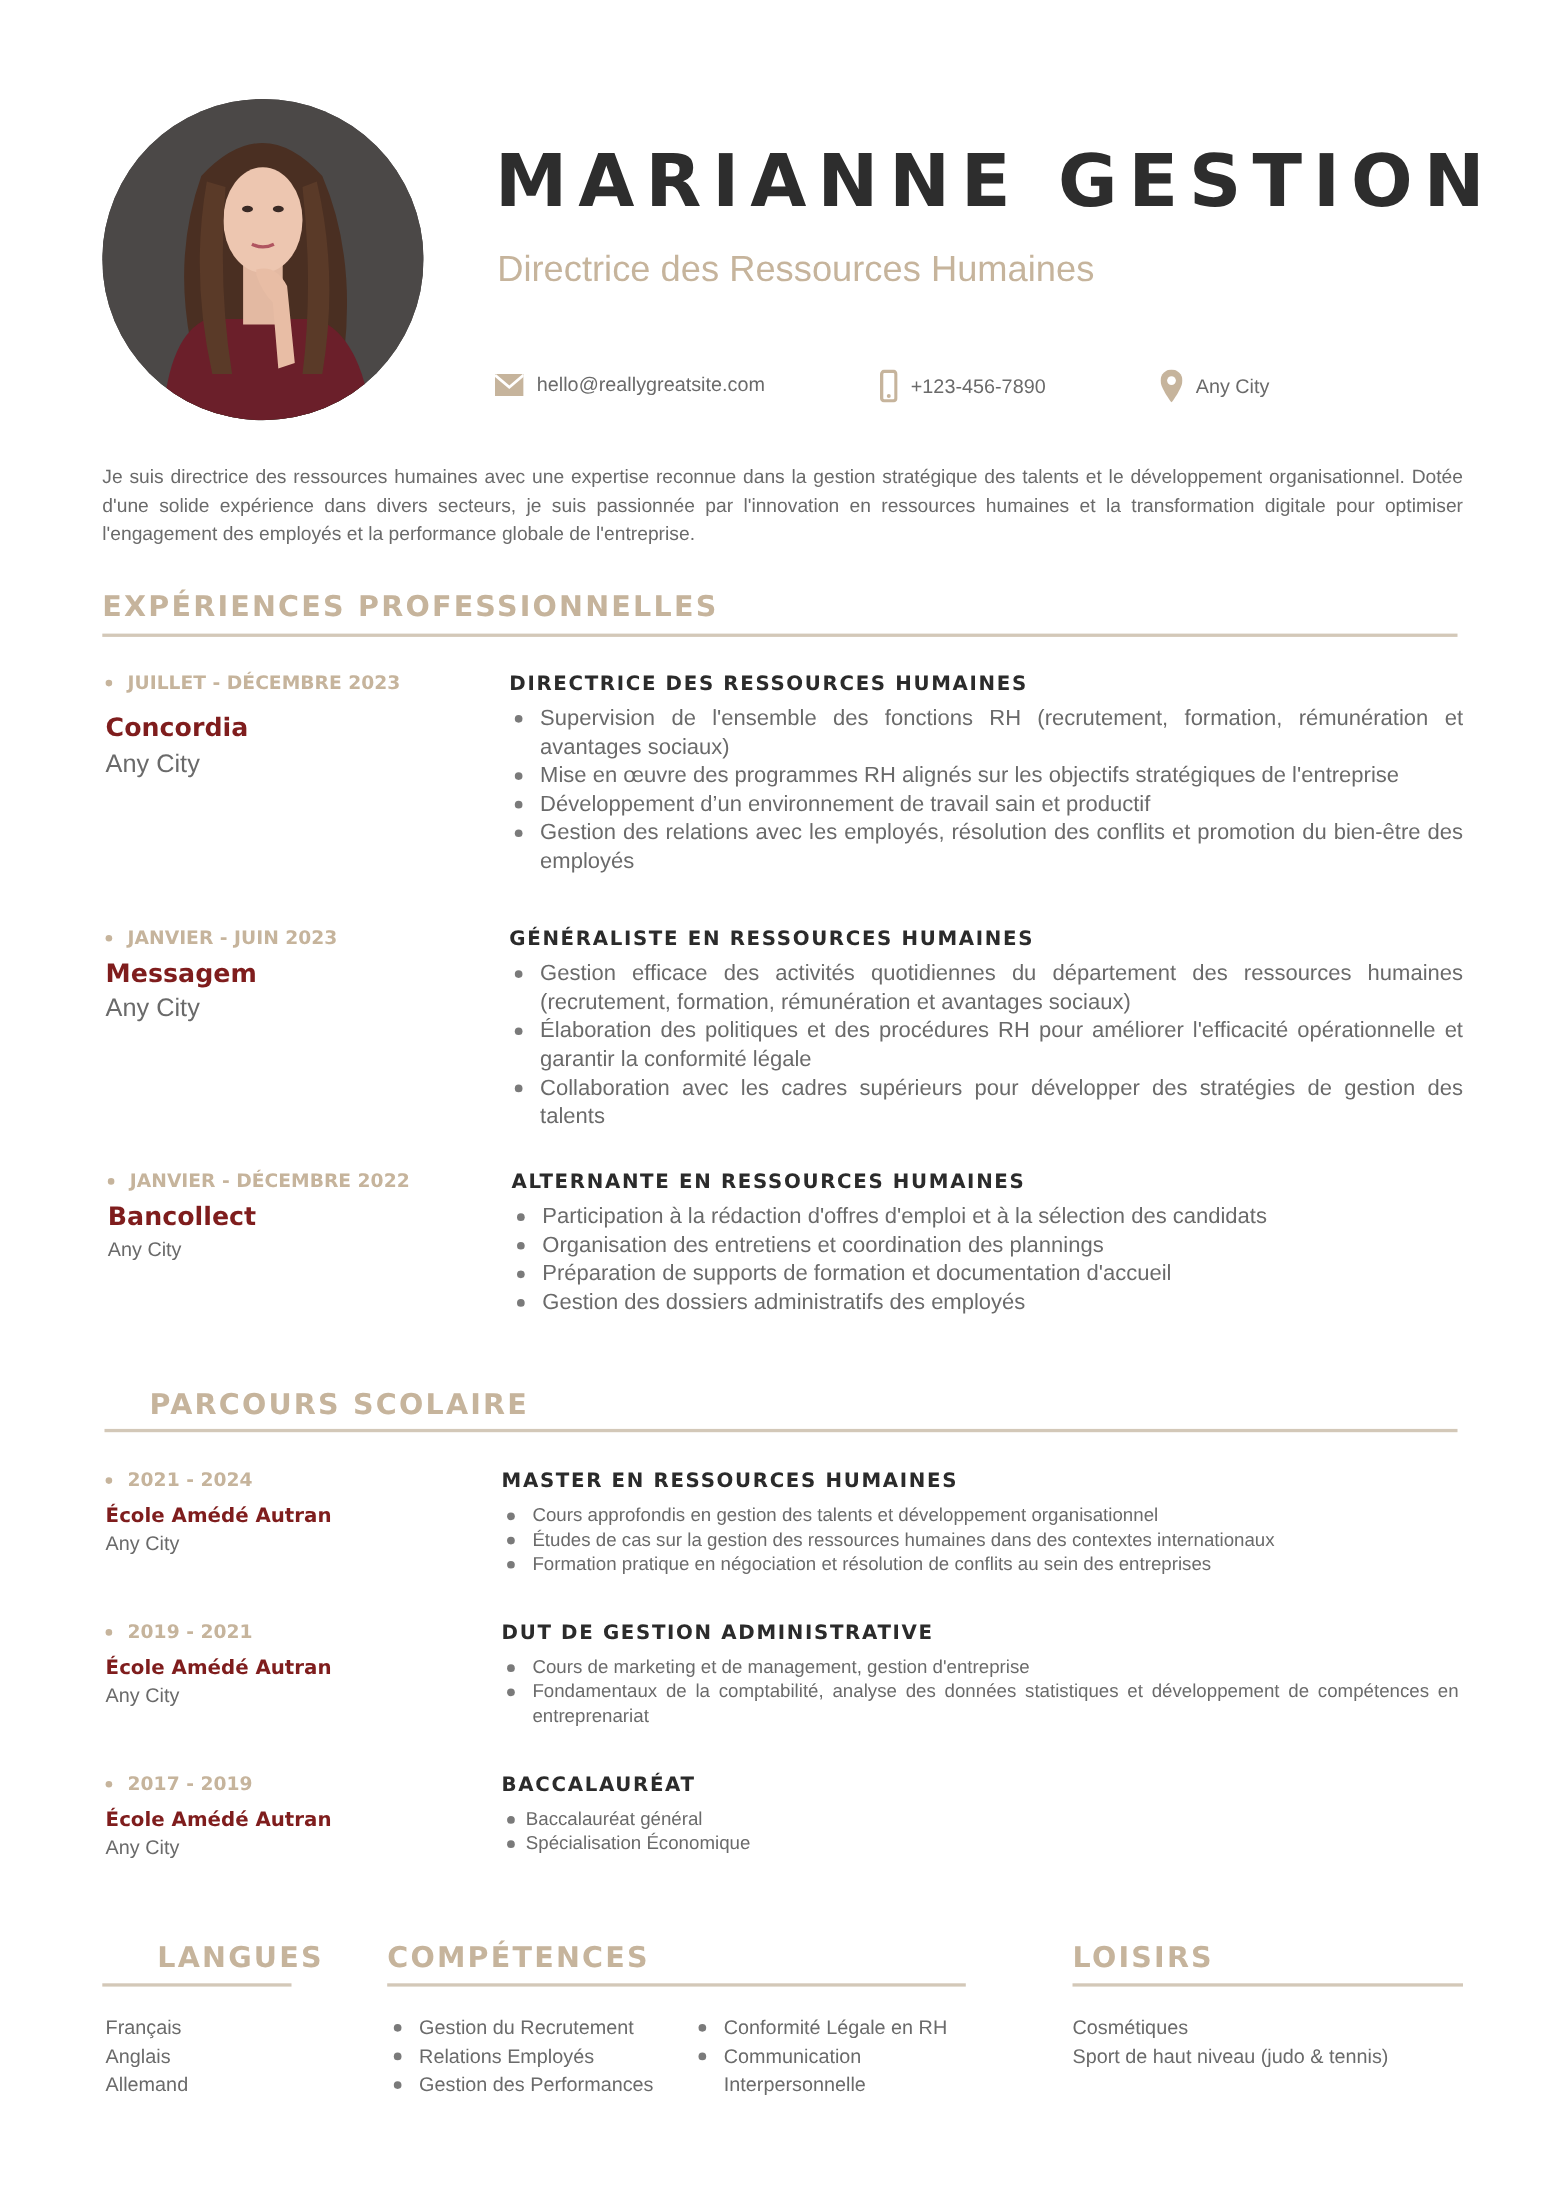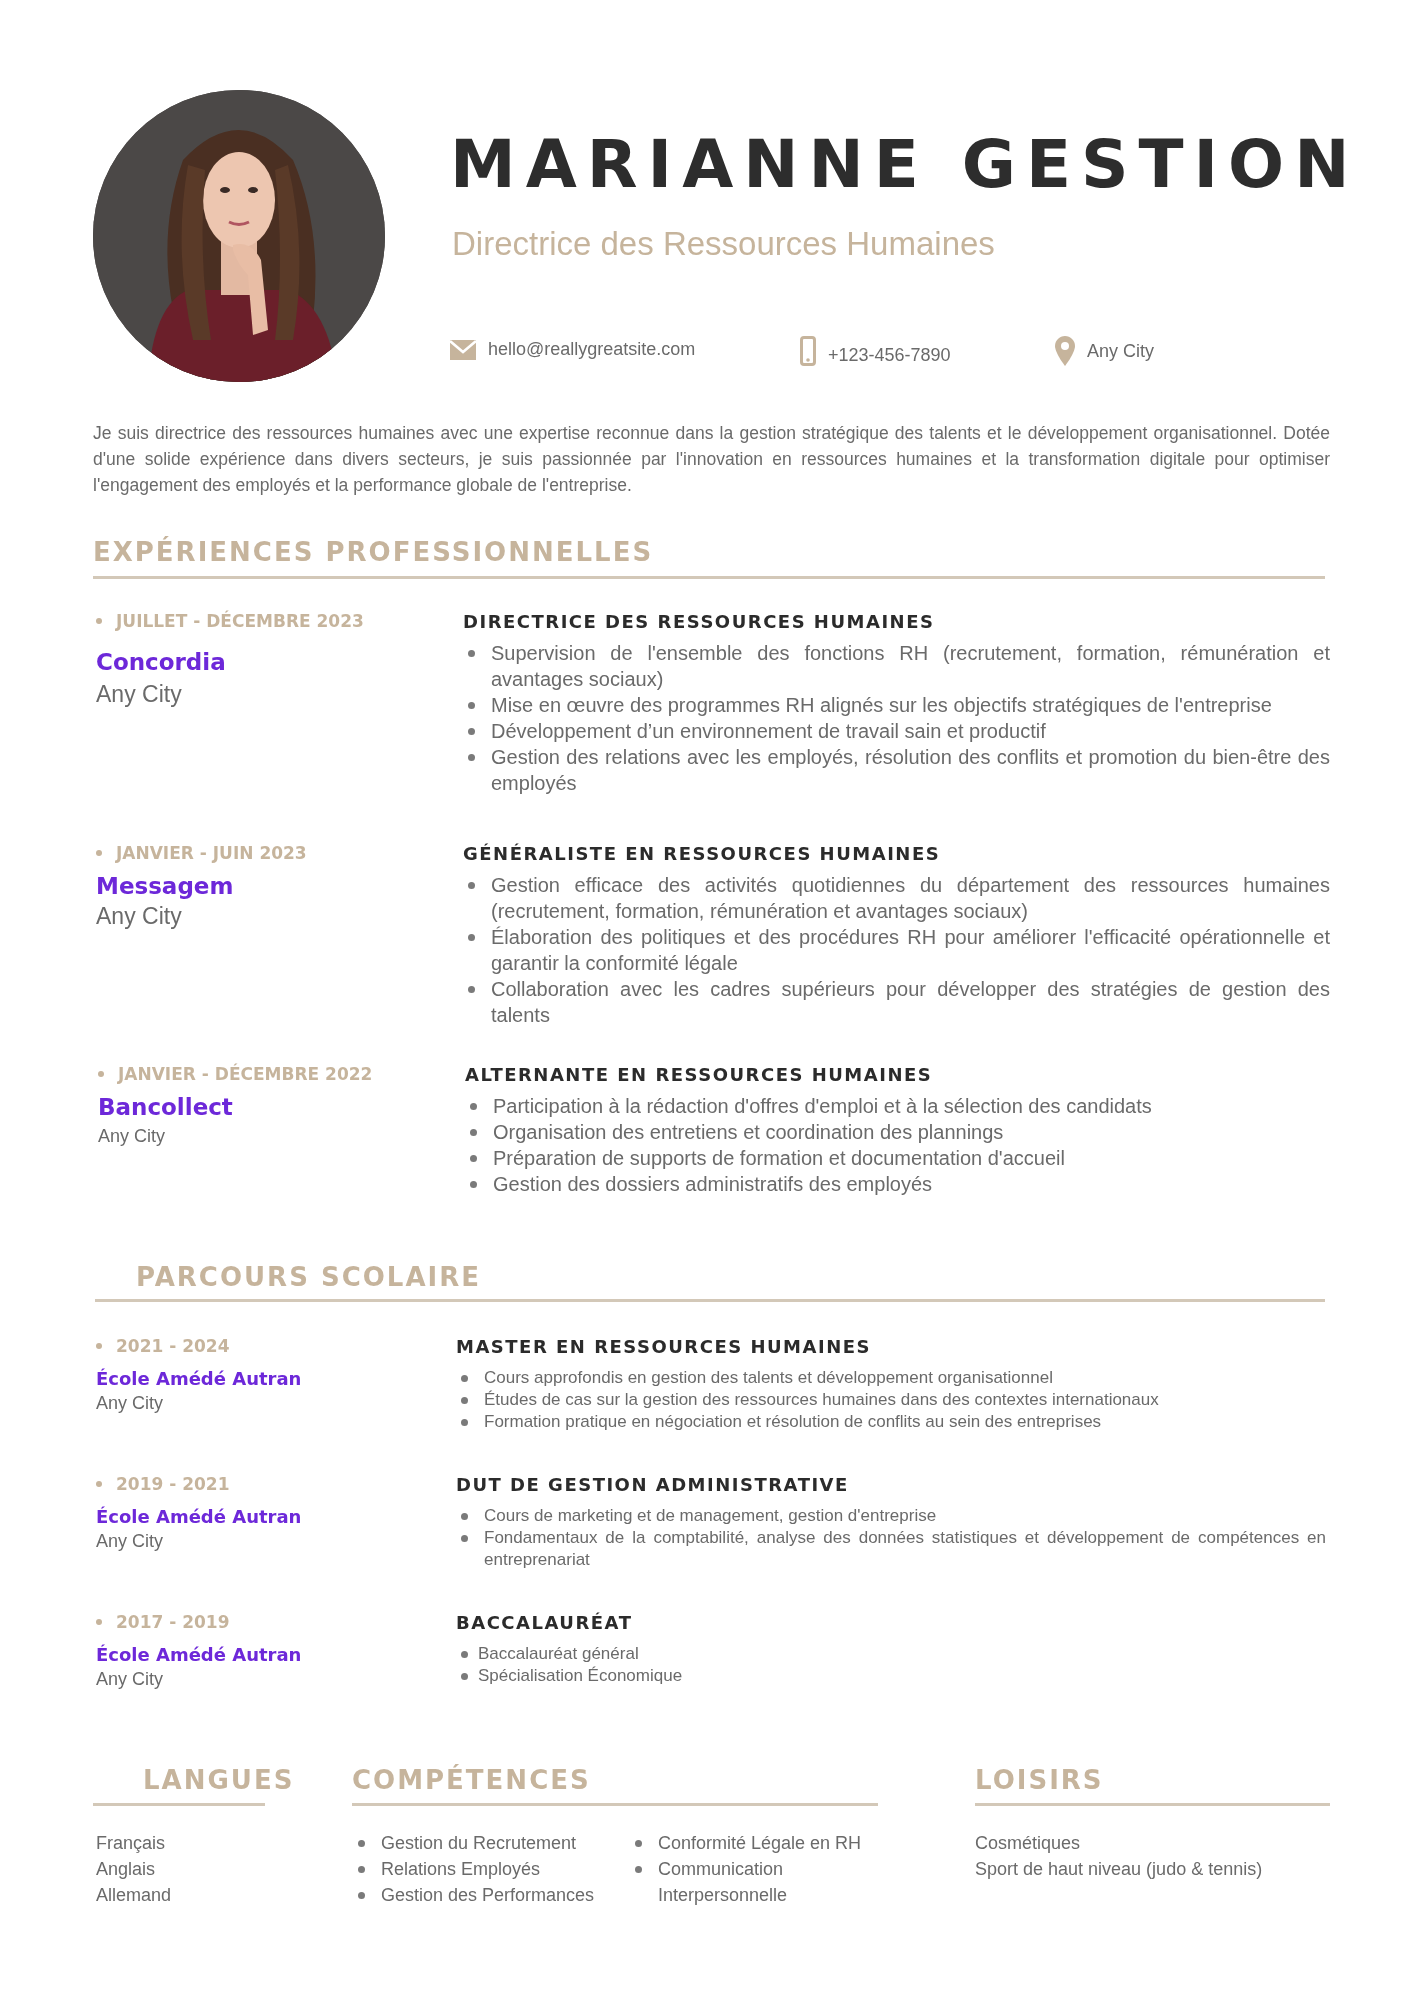--- a/index.html
+++ b/index.html
@@ -20,21 +20,21 @@
              text-align:justify; color:#6a6a6a; }
 
   .sec-title { font-family:"DejaVu Sans", sans-serif; font-weight:bold; font-size:26px;
                letter-spacing:2px; color:#c6b49c; white-space:nowrap; }
   .rule { height:3px; background:#d3c8b8; }
 
   
   .date { font-family:"DejaVu Sans", sans-serif; font-weight:bold; font-size:17px; color:#c6b49c;
           white-space:nowrap; display:flex; align-items:center; }
   .date .dot { display:inline-block; width:6px; height:6px; border-radius:50%; background:#c6b49c; margin-right:14px; }
-  .company { font-family:"DejaVu Sans", sans-serif; font-weight:bold; color:#6d28d9; white-space:nowrap; }
+  .company { font-family:"DejaVu Sans", sans-serif; font-weight:bold; color:#7f1d1d; white-space:nowrap; }
   .city { color:#6a6a6a; white-space:nowrap; }
   .role { font-family:"DejaVu Sans", sans-serif; font-weight:bold; font-size:18px; letter-spacing:1.5px; color:#2b2b2b; white-space:nowrap; }
   ul.bul { margin:0; padding:0; list-style:none; }
   ul.bul li { position:relative; padding-left:28px; text-align:justify; color:#6a6a6a; }
   ul.bul li::before { content:""; position:absolute; left:5px; width:7px; height:7px; border-radius:50%; background:#7a7a7a; }
 
   .exp-bul li { font-size:20px; line-height:26px; }
   .exp-bul li::before { top:10px; }
   .edu-bul li { font-size:17px; line-height:22px; }
   .edu-bul li::before { top:8px; width:6px; height:6px; }
@@ -75,21 +75,21 @@
 
 <div class="abs contact" style="left:450px;">
   <span>
     <svg width="26" height="20" viewBox="0 0 26 20">
         <rect x="0" y="0" width="26" height="20" fill="#c6b49c"></rect>
         <path d="M0 1 L13 12 L26 1" stroke="#ffffff" stroke-width="2.5" fill="none"></path>
       </svg>
   </span>
   <span>hello@reallygreatsite.com</span>
 </div>
-<div class="abs contact" style="left:800px; top:336px;align-items:flex-end;">
+<div class="abs contact" style="left:800px; top:336px;">
   <span>
     <svg width="16" height="30" viewBox="0 0 16 30">
         <rect x="1.5" y="1.5" width="13" height="27" rx="2.5" fill="none" stroke="#c6b49c" stroke-width="3"></rect>
         <circle cx="8" cy="24" r="1.8" fill="#c6b49c"></circle>
       </svg>
   </span>
   <span>+123-456-7890</span>
 </div>
 <div class="abs contact" style="left:1055px; top:336px;">
   <span>

